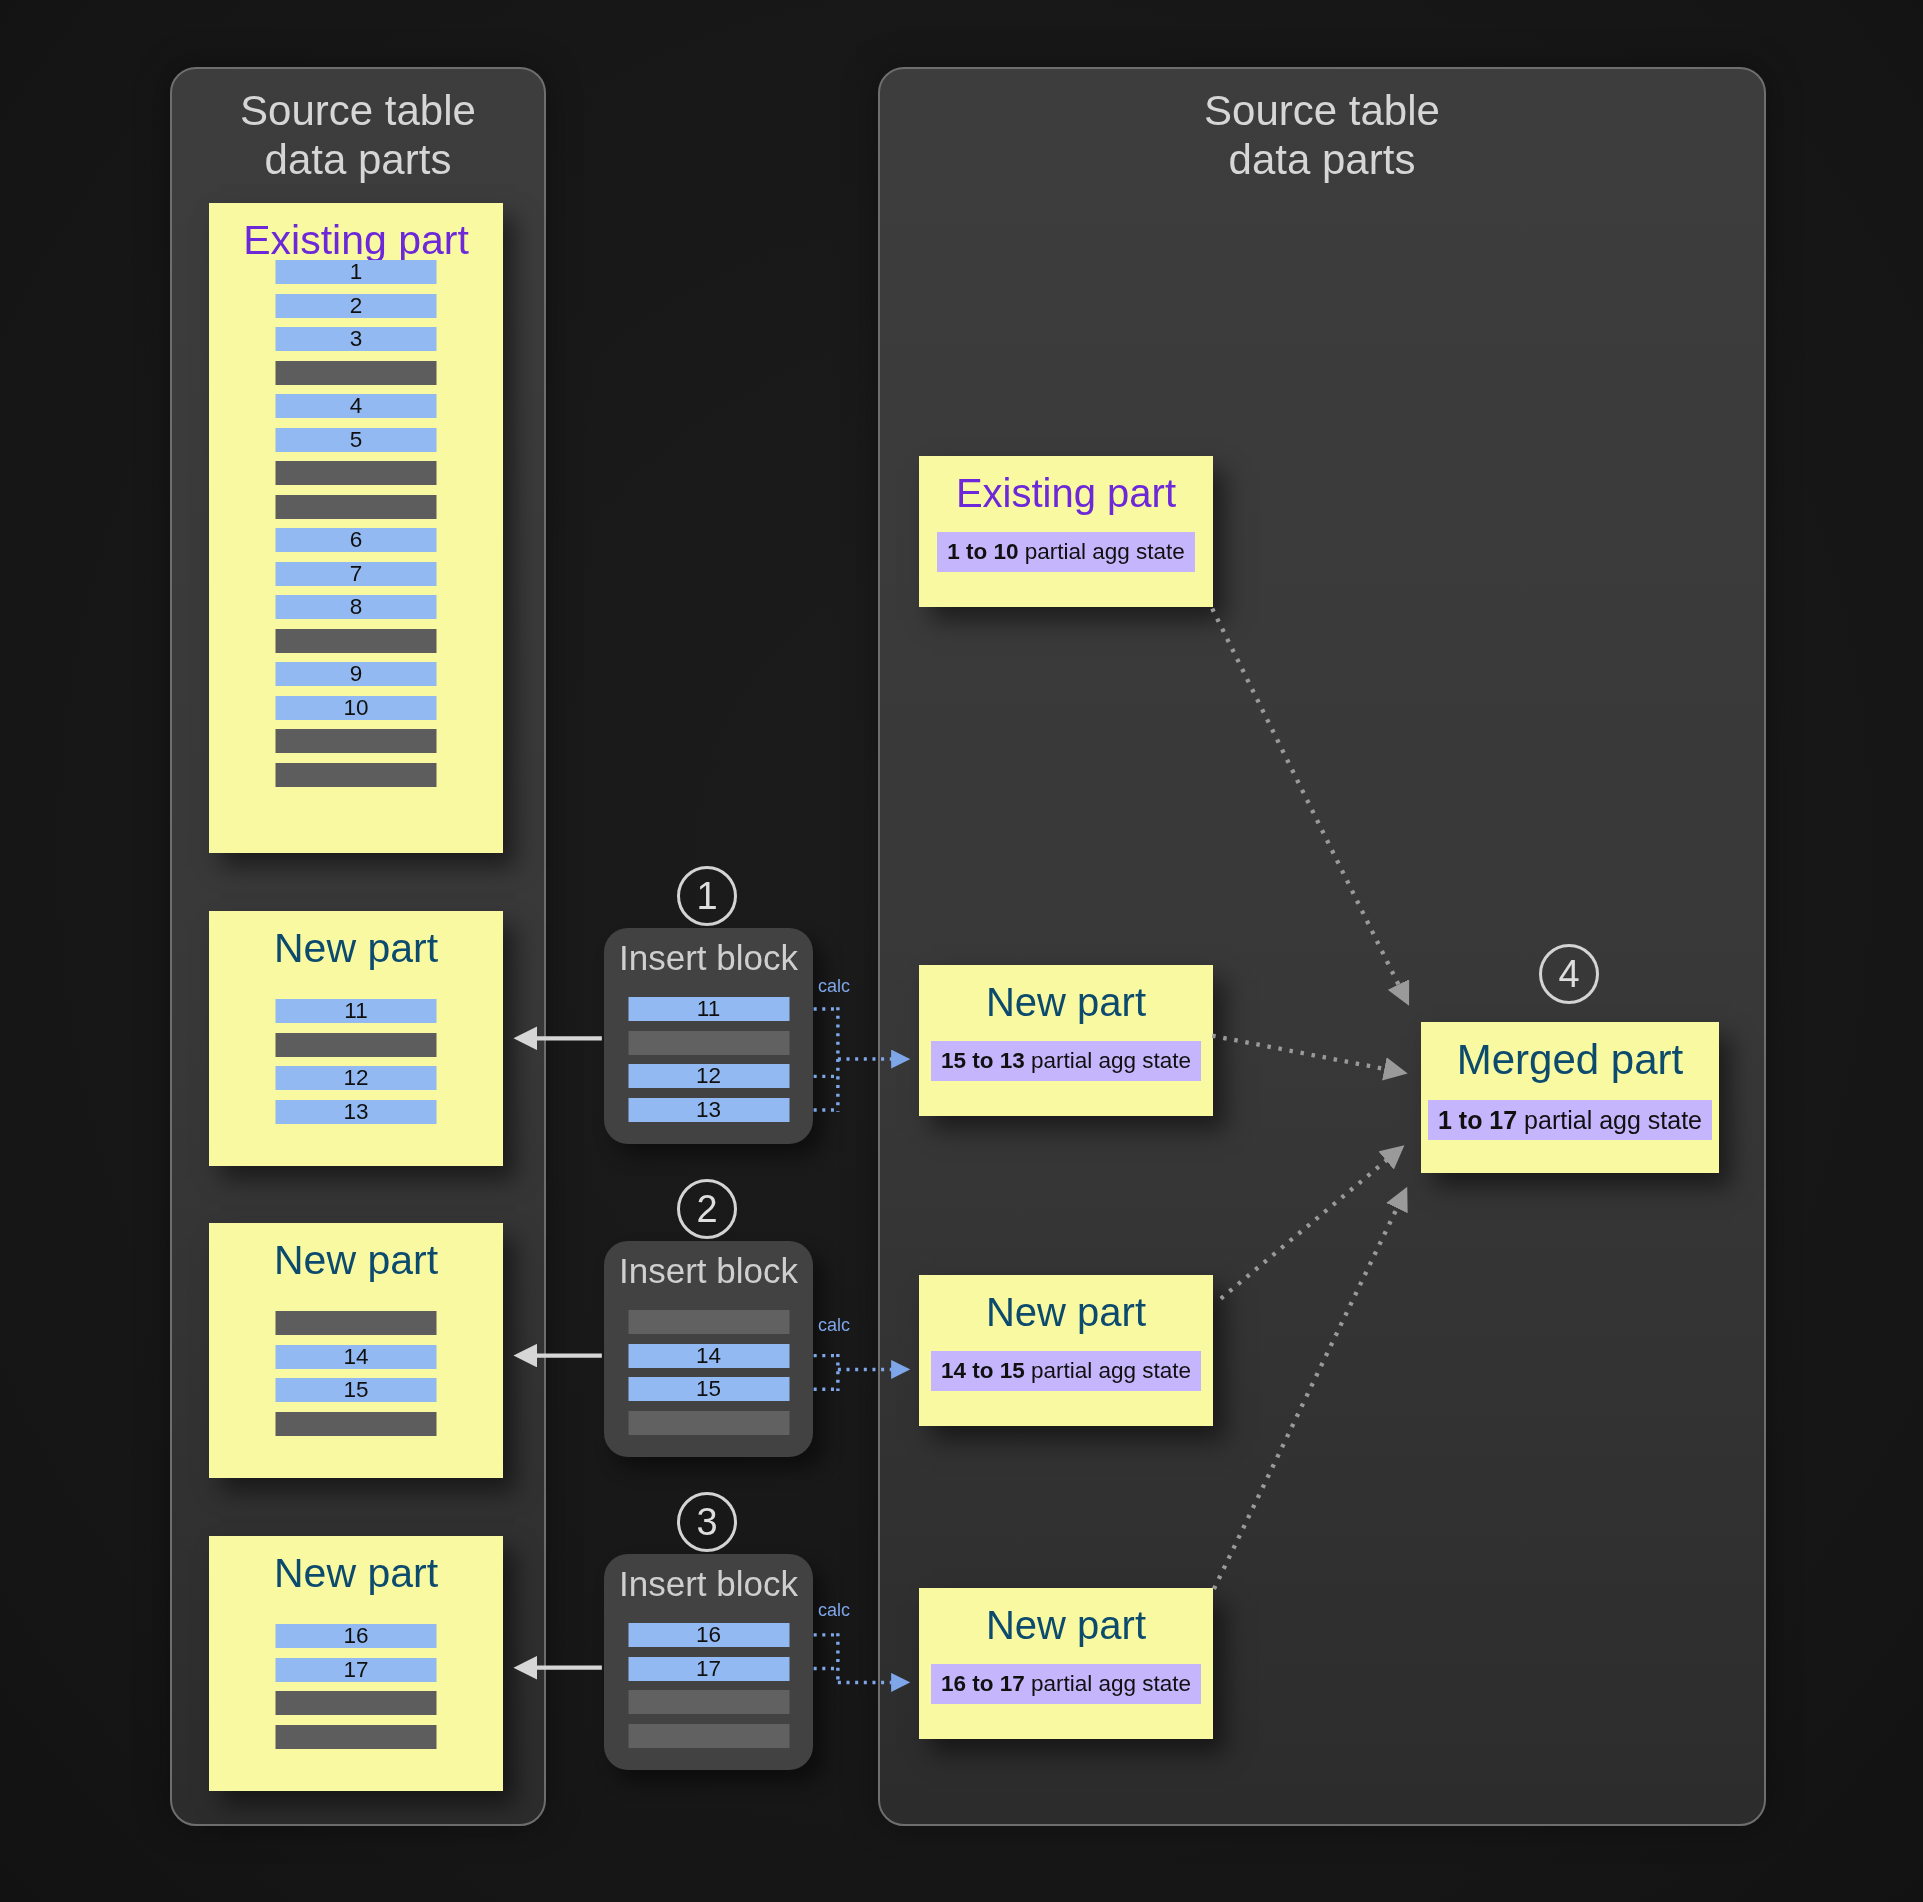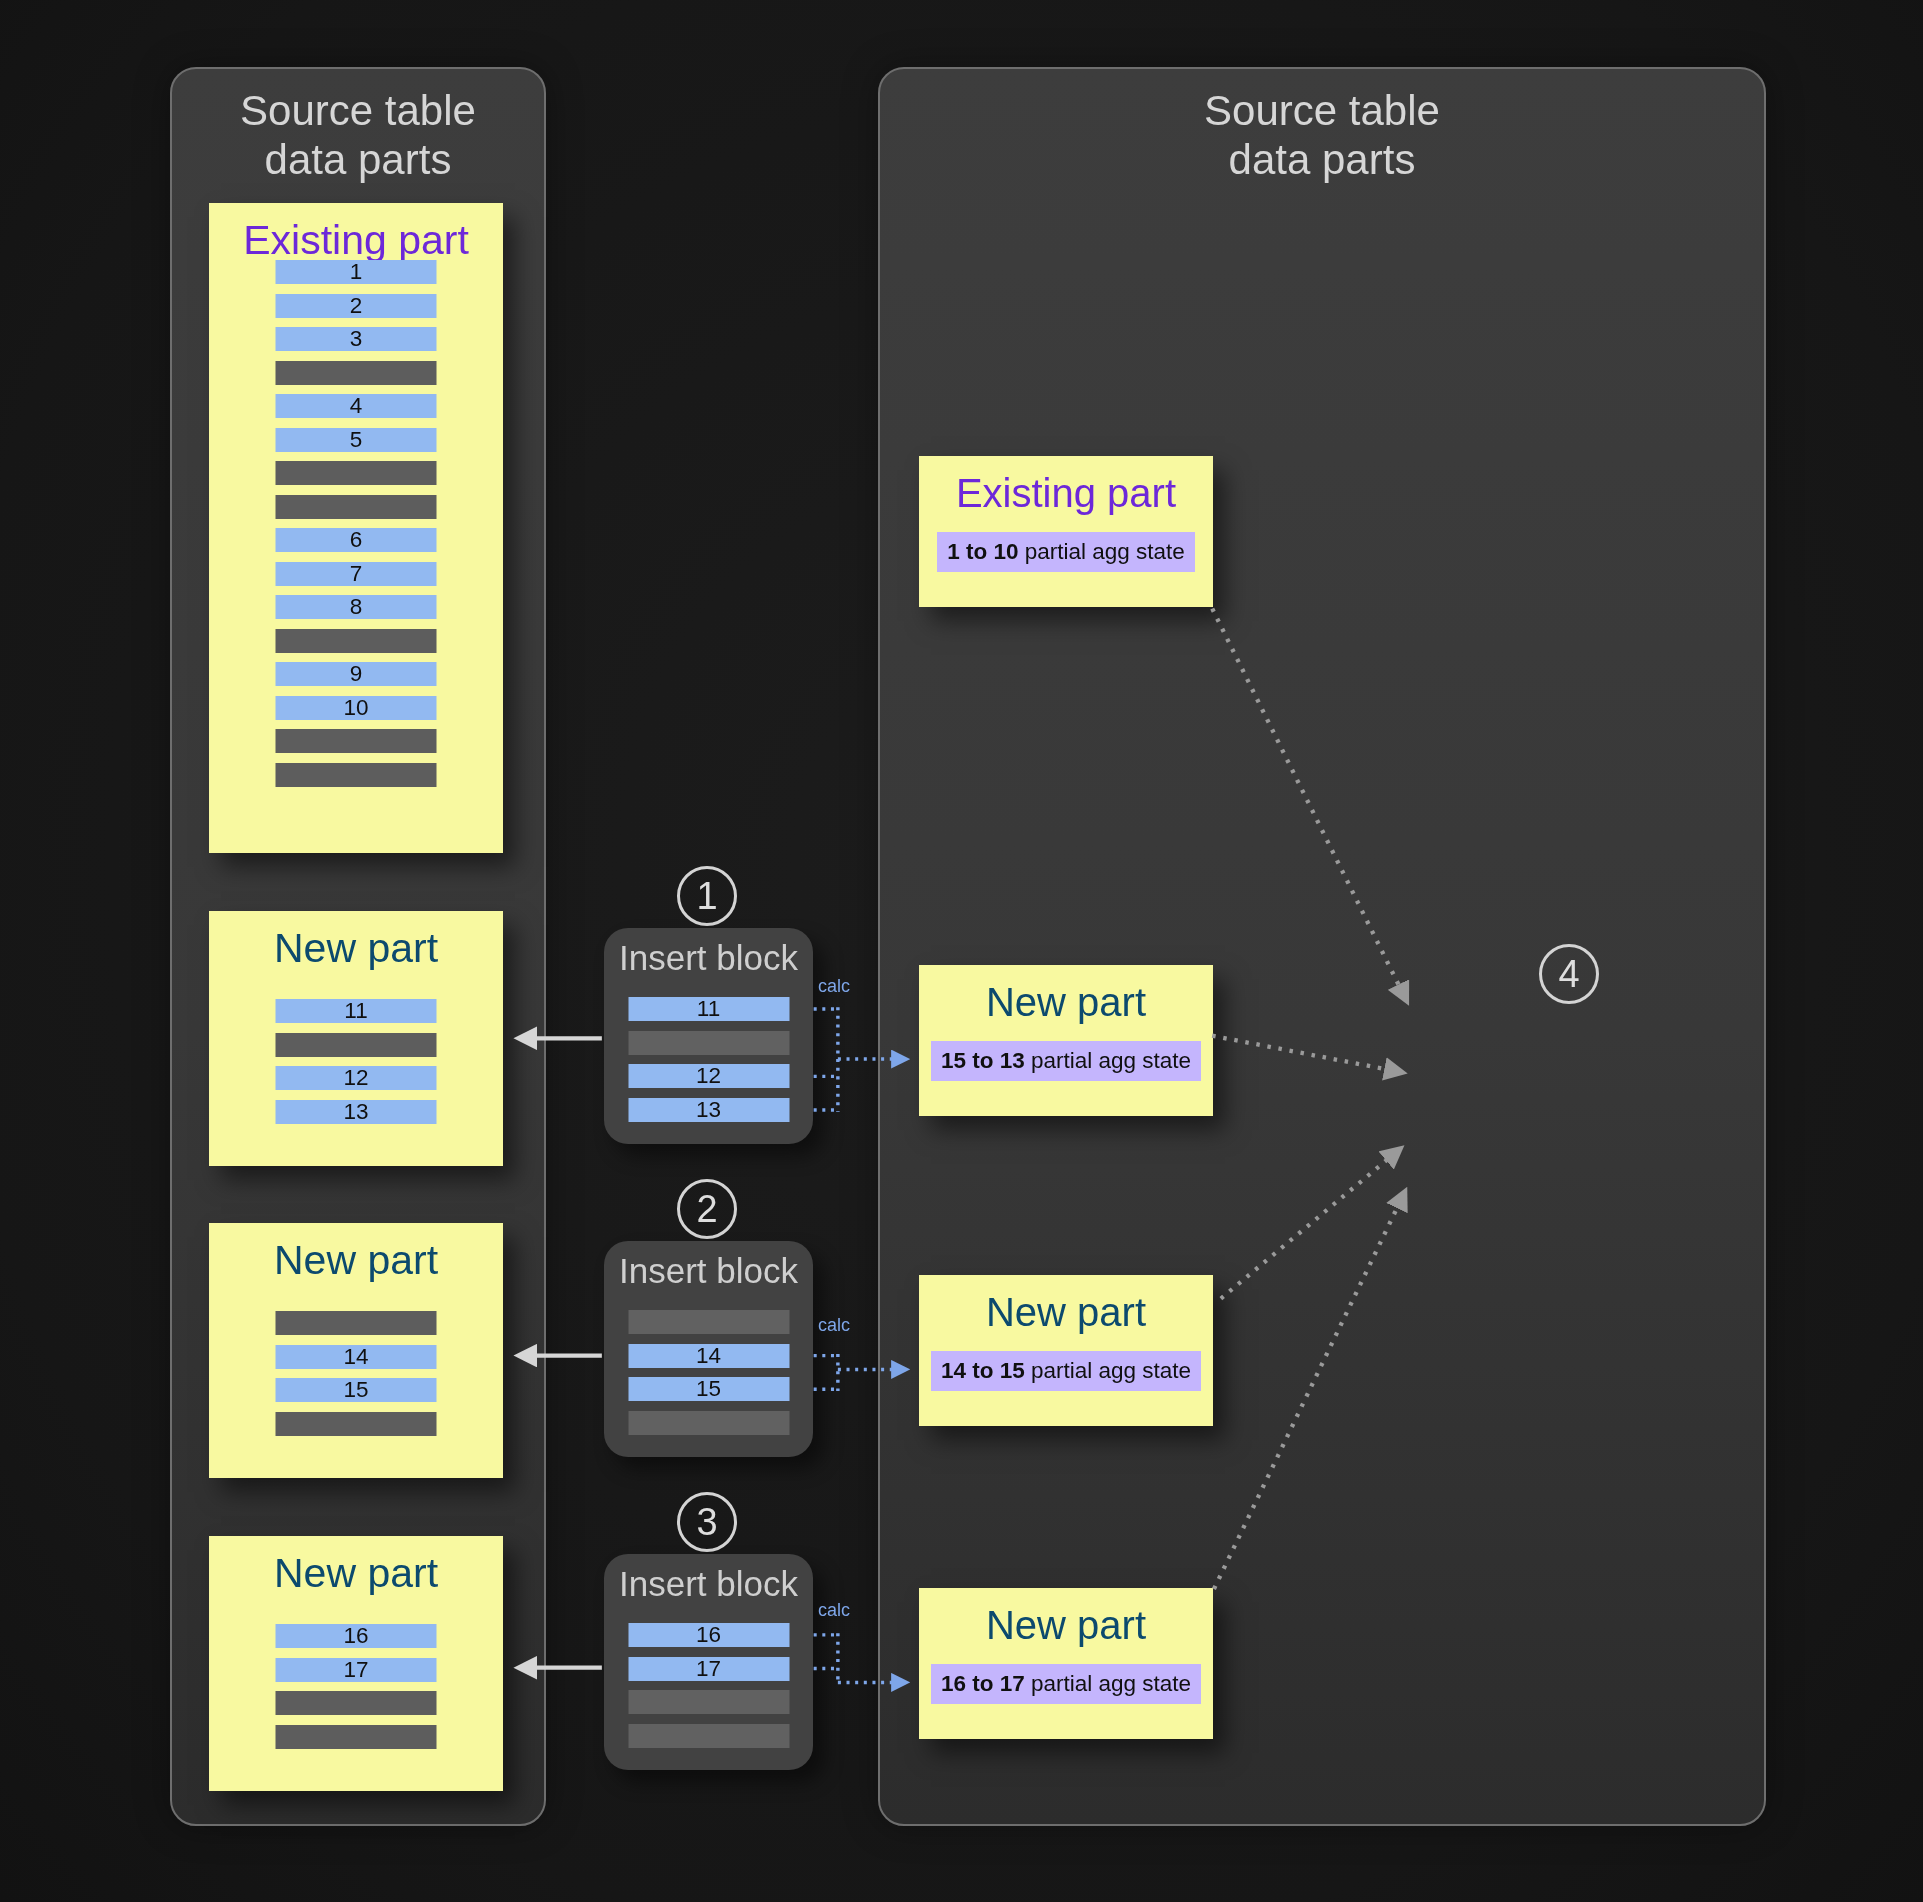--- a/index.html
+++ b/index.html
@@ -179,20 +179,24 @@
       <div class="part-title">New part</div>
       <div class="agg"><b>14 to 15</b><span> partial agg state</span></div>
     </div>
 
     <div class="part tbox" style="left:39px;top:1519px;">
       <div class="part-title">New part</div>
       <div class="agg"><b>16 to 17</b><span> partial agg state</span></div>
     </div>
 
     <div class="stepnum" style="left:659px;top:875px;">4</div>
+    <div class="part mbox" style="left:541px;top:953px;">
+      <div class="part-title">Merged part</div>
+      <div class="agg"><b>1 to 17</b><span> partial agg state</span></div>
+    </div>
   </section>
 
   <svg class="overlay" width="1923" height="1902" viewBox="0 0 2224 2200">
     <defs>
       <marker id="mWhite" viewBox="0 0 10 10" refX="7" refY="5" markerWidth="5.5" markerHeight="5.5" orient="auto-start-reverse">
         <path d="M0,0 L10,5 L0,10 z" fill="#d6d6d6"></path>
       </marker>
       <marker id="mGray" viewBox="0 0 10 10" refX="7" refY="5" markerWidth="5.5" markerHeight="5.5" orient="auto-start-reverse">
         <path d="M0,0 L10,5 L0,10 z" fill="#9a9a9a"></path>
       </marker>

